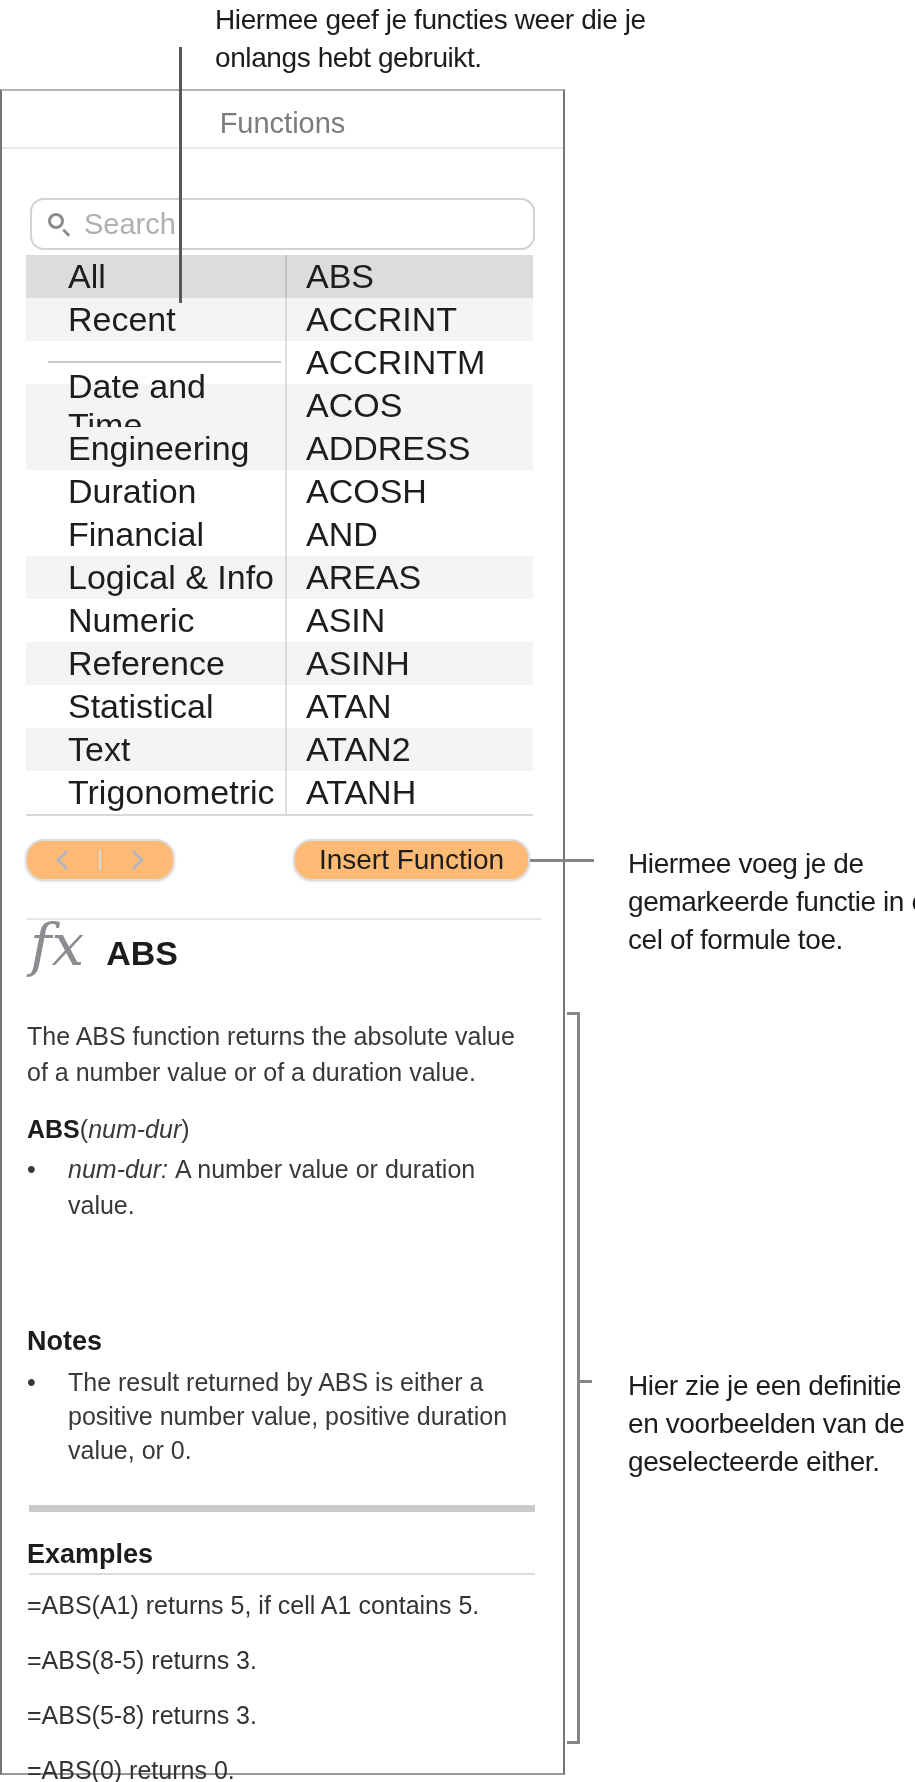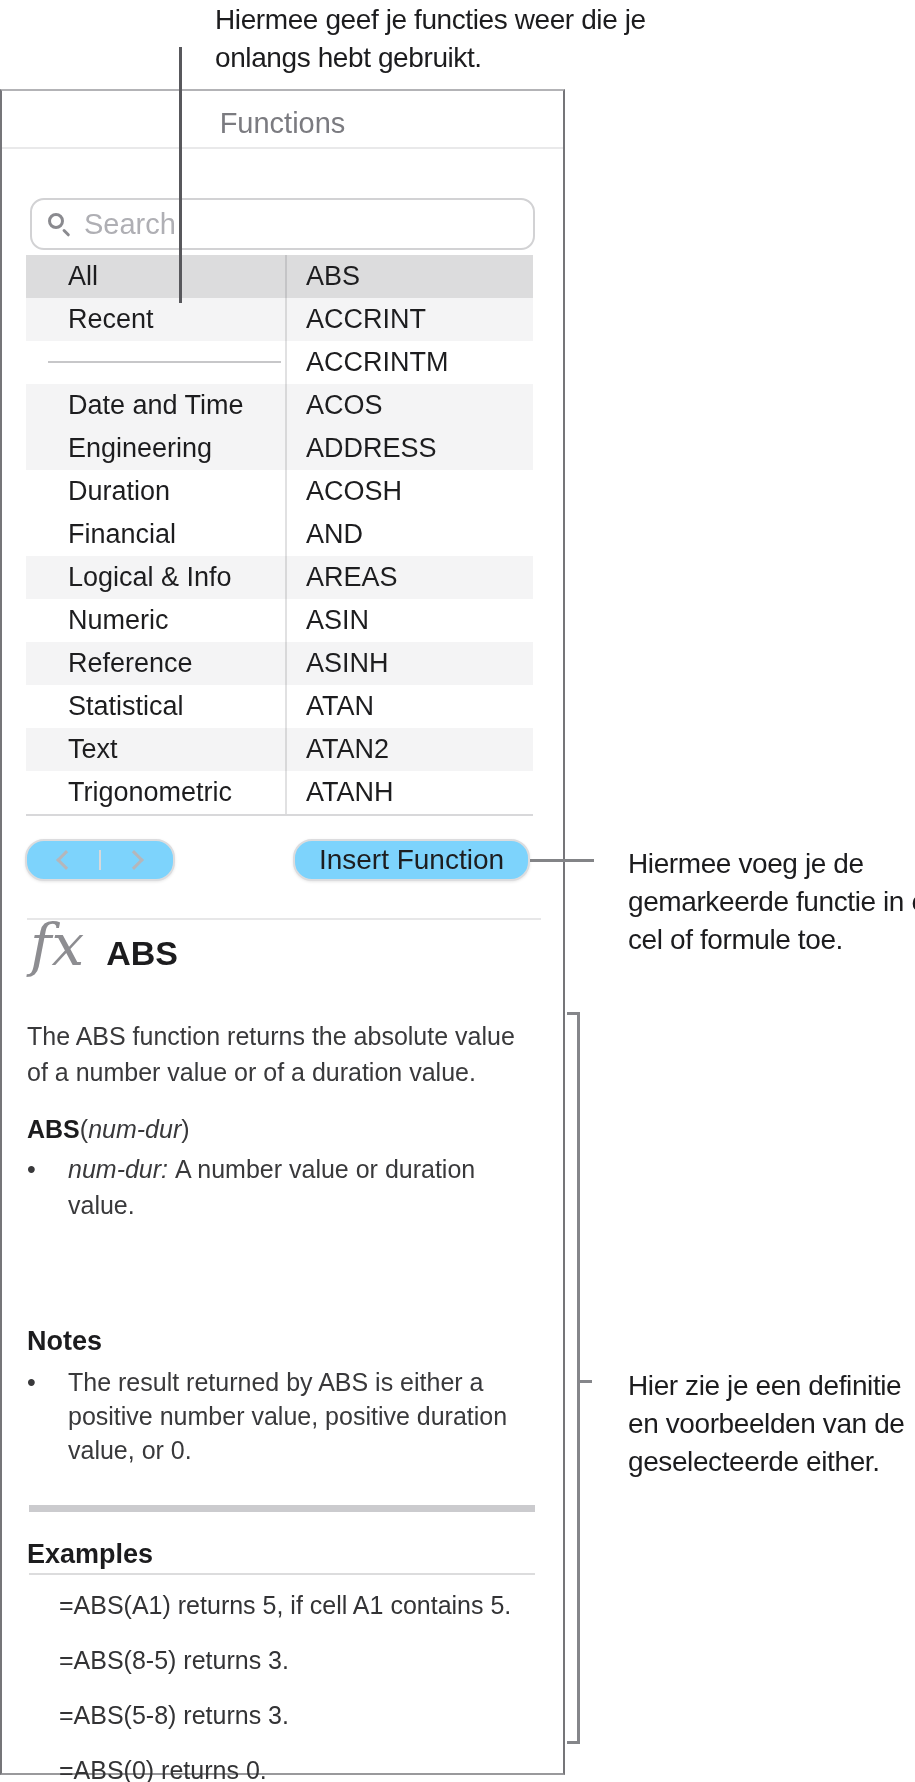--- a/index.html
+++ b/index.html
@@ -41,27 +41,27 @@
   #search-input { position:absolute; left:0; top:0; width:100%; height:100%;
     border:none; outline:none; background:transparent; padding-left:52px;
     font-family:"Liberation Sans", sans-serif; font-size:29px; color:#a16207; }
   #search-input::placeholder { color:#afafb4; }
 
   
   #fn-table { left:24px; top:164px; width:507px; border-bottom:2px solid #d8d8da; }
   .row { display:flex; height:43px; }
   .row.sel  .cell { background:#dcdcdd; }
   .row.alt  .cell { background:#f4f4f5; }
-  .cell { display:flex; align-items:center; font-size:27px; color:#1d1d1f; }
+  .cell { display:flex; align-items:center; font-size:34px; color:#1d1d1f; }
   .cell.left  { width:259px; padding-left:42px; position:relative; }
   .cell.right { flex:1; padding-left:19px; border-left:2px solid rgba(90,90,95,0.18); }
   .cat-divider { position:absolute; left:22px; top:20px; width:233px; height:2px; background:#c7c7c9; }
 
   
-  .btn { background:#7dd3fc; border:2px solid #dcdcde; border-radius:19px;
+  .btn { background:#fdba74; border:2px solid #dcdcde; border-radius:19px;
     box-shadow:0 1px 3px rgba(0,0,0,0.10); display:flex; align-items:center; justify-content:center; }
   #nav-control { left:23px; top:748px; width:150px; height:42px; gap:0; }
   #nav-control .seg { flex:1; height:100%; display:flex; align-items:center; justify-content:center; }
   #nav-sep { width:2px; height:20px; background:#d8d8da; }
   .chev { width:14px; height:14px; border-left:3px solid #b6b6ba; border-bottom:3px solid #b6b6ba; }
   .chev.l { transform:rotate(45deg); margin-left:6px; }
   .chev.r { transform:rotate(225deg); margin-right:6px; }
   #insert-btn { left:291px; top:748px; width:237px; height:42px; font-size:28px; color:#1d1d1f; }
 
   
@@ -81,21 +81,21 @@
   #param .rest { margin-left:0.28em; }
   .sec-heading { font-size:27px; font-weight:bold; color:#1c1c1e; }
   #notes-h { left:25px; top:1235px; }
   #notes-bullet { left:25px; top:1274px; }
   #notes-bullet .body-text { line-height:34px; }
   #notes-bullet .bullet-dot { line-height:34px; }
   #thick-divider { left:27px; top:1414px; width:506px; height:7px; background:#cbcbce; }
   #examples-h { left:25px; top:1448px; }
   #thin-divider { left:27px; top:1482px; width:506px; height:2px; background:#dcdcdd; }
   #examples { left:25px; top:1501px; display:flex; flex-direction:column; gap:29px; }
-  #examples .ex { font-size:25px; line-height:26px; color:#333335; white-space:nowrap;margin-left:32px; }
+  #examples .ex { font-size:25px; line-height:26px; color:#333335; white-space:nowrap; }
 </style>
 </head>
 <body>
 
 <div class="abs callout" id="callout-top">
   <div class="cl">Hiermee geef je functies weer die je</div>
   <div class="cl">onlangs hebt gebruikt.</div>
 </div>
 <div class="abs" id="callout-top-line"></div>
 

